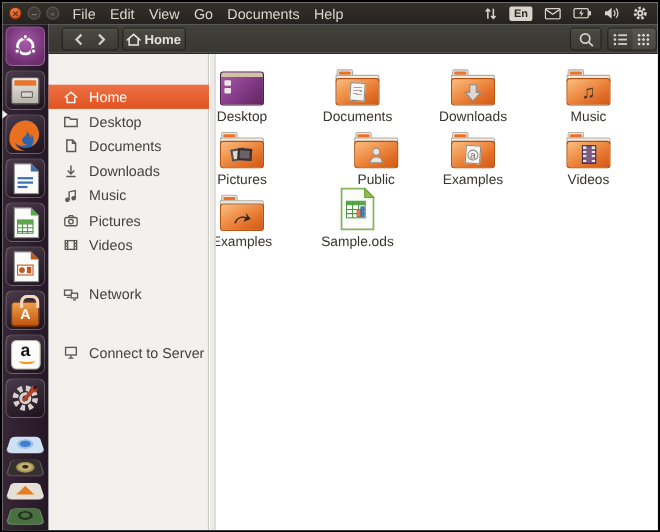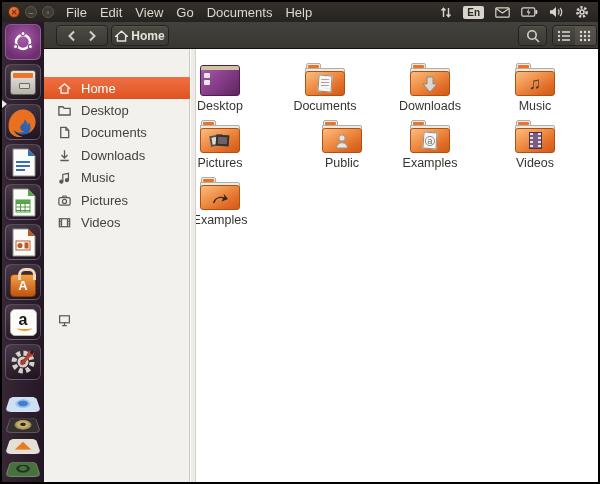--- a/index.html
+++ b/index.html
@@ -329,25 +329,35 @@
       </svg>
         <span>Pictures</span>
     </div>
     <div class="side-item" style="top:162px">
       <svg width="15" height="15" viewBox="0 0 16 16" fill="none" stroke="currentColor" stroke-width="1.3">
         <rect x="2.5" y="4" width="11" height="8.5"></rect>
           <path d="M4.8 4v8.5M11.2 4v8.5M2.5 6.8h2.3M11.2 6.8H13.5M2.5 9.6h2.3M11.2 9.6H13.5"></path>
       </svg>
         <span>Videos</span>
     </div>
+    <div class="side-item" style="top:207px">
+      <svg width="15" height="15" viewBox="0 0 16 16" fill="none" stroke="currentColor" stroke-width="1.3">
+        <rect x="1.8" y="4" width="7" height="5"></rect>
+          <path d="M4 11h3"></path>
+          <rect x="8.2" y="7" width="6.2" height="4.6" fill="#f2f1ee"></rect>
+          <path d="M10 13.4h3"></path>
+      </svg>
+        <span>Network</span>
+    </div>
     <div class="side-item" style="top:260px">
       <svg width="15" height="15" viewBox="0 0 16 16" fill="none" stroke="currentColor" stroke-width="1.3">
         <rect x="2.8" y="3" width="10.4" height="7.4"></rect>
           <path d="M8 10.4v2.4M5.5 13.4h5"></path>
       </svg>
+        <span>Connect to Server</span>
     </div>
   </div>
   <div class="scrollstrip"></div>
 
   <div class="content">
 
     <div class="cell" style="left:-26px; top:7px">
       <div class="icon-box">
           <div class="desktop-icon">
             <i class="sq1"></i>
@@ -461,15 +471,29 @@
             <div class="f-back"></div>
             <div class="f-body">
           <svg width="18" height="14" viewBox="0 0 18 14">
             <path d="M2 12 C3.5 6.5, 9 4.5, 13.5 6.5 L12.5 2.5 17 8 l-6.5 2.5 1.5-3 C8 6 4.5 8 3.5 12z" fill="#2a2724"></path>
           </svg>
         </div>
       </div>
         </div>
       <div class="flabel">Examples</div>
     </div>
+    <div class="cell" style="left:79px; top:121px">
+      <div class="icon-box">
+        <svg width="34" height="40" viewBox="0 0 34 40">
+          <path d="M2.5 1.5h21l8 8v29h-29z" fill="#fcfdfb" stroke="#86b361" stroke-width="1.6"></path>
+          <path d="M23.5 1.5l8 8h-8z" fill="#8cc152" stroke="#6ba135"></path>
+          <rect x="7" y="13" width="17" height="15" fill="#fff" stroke="#4e9a40"></rect>
+          <rect x="7" y="13" width="17" height="3.6" fill="#5aa64a"></rect>
+          <path d="M7 20.5h17M7 24.2h17M12.5 13v15M18 13v15" stroke="#4e9a40" stroke-width="1"></path>
+          <rect x="16.5" y="20.5" width="3" height="6.5" fill="#e8803a" stroke="#b55f20" stroke-width="0.6"></rect>
+          <rect x="20" y="18" width="3" height="9" fill="#4a79c2" stroke="#2f5a9e" stroke-width="0.6"></rect>
+        </svg>
+      </div>
+      <div class="flabel">Sample.ods</div>
+    </div>
 
   </div>
 </div>
 
 </body></html>

